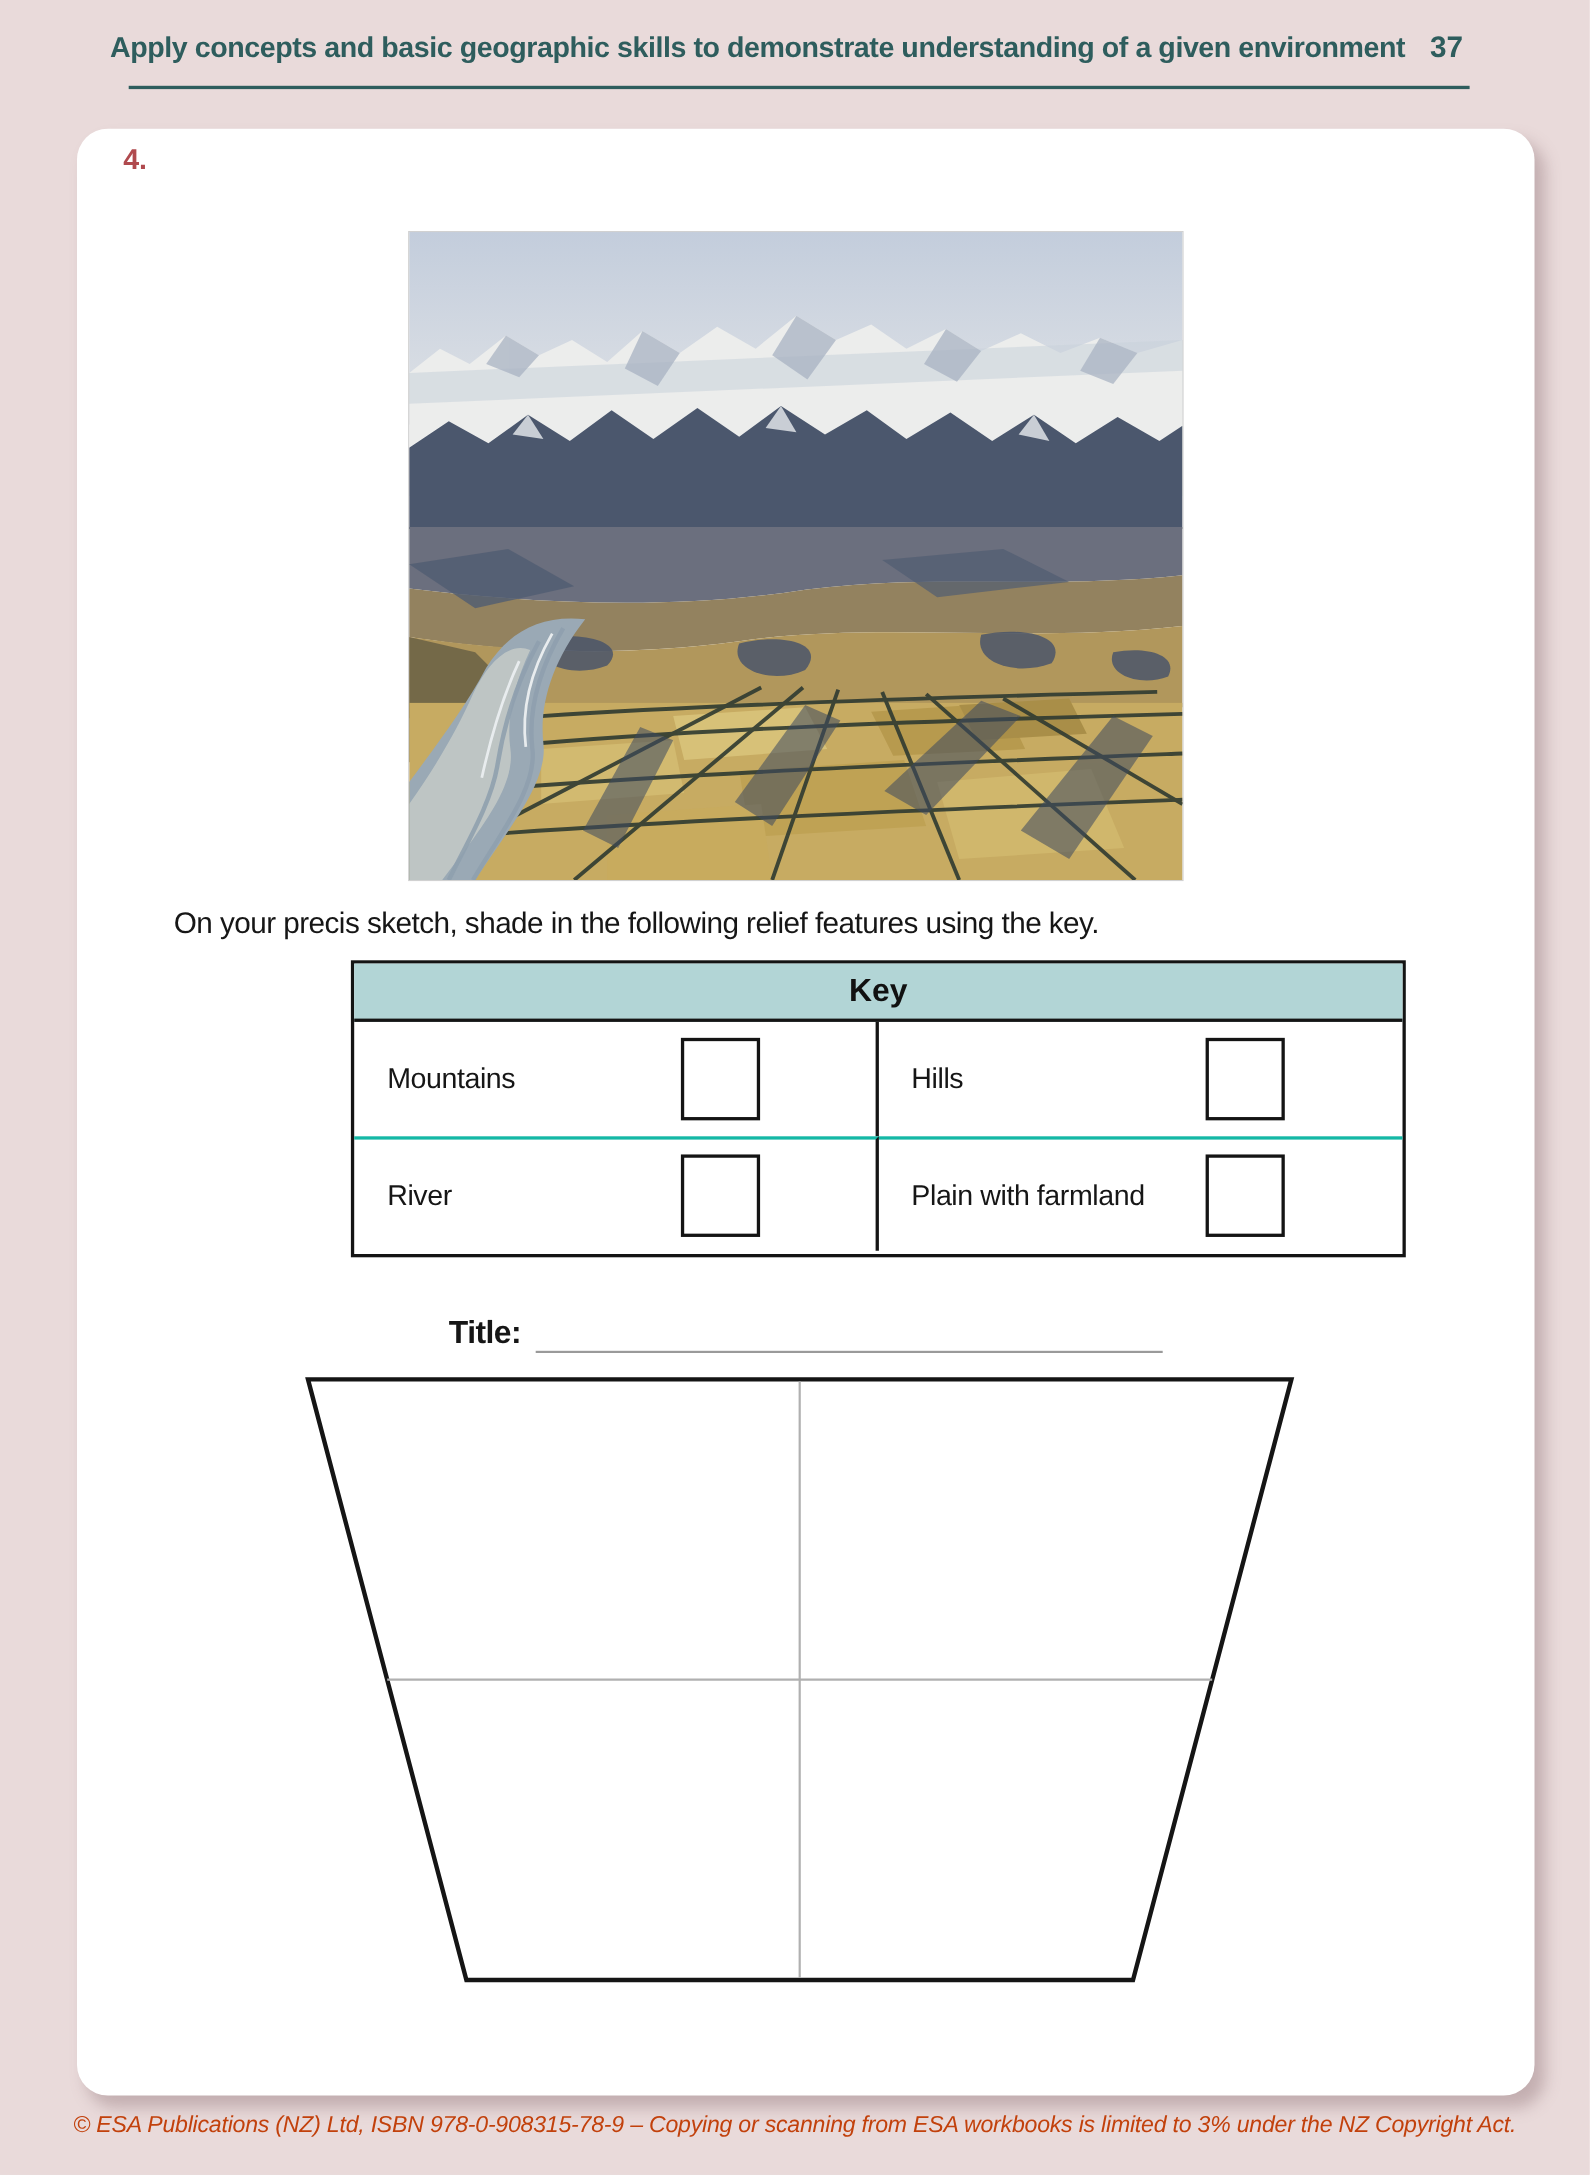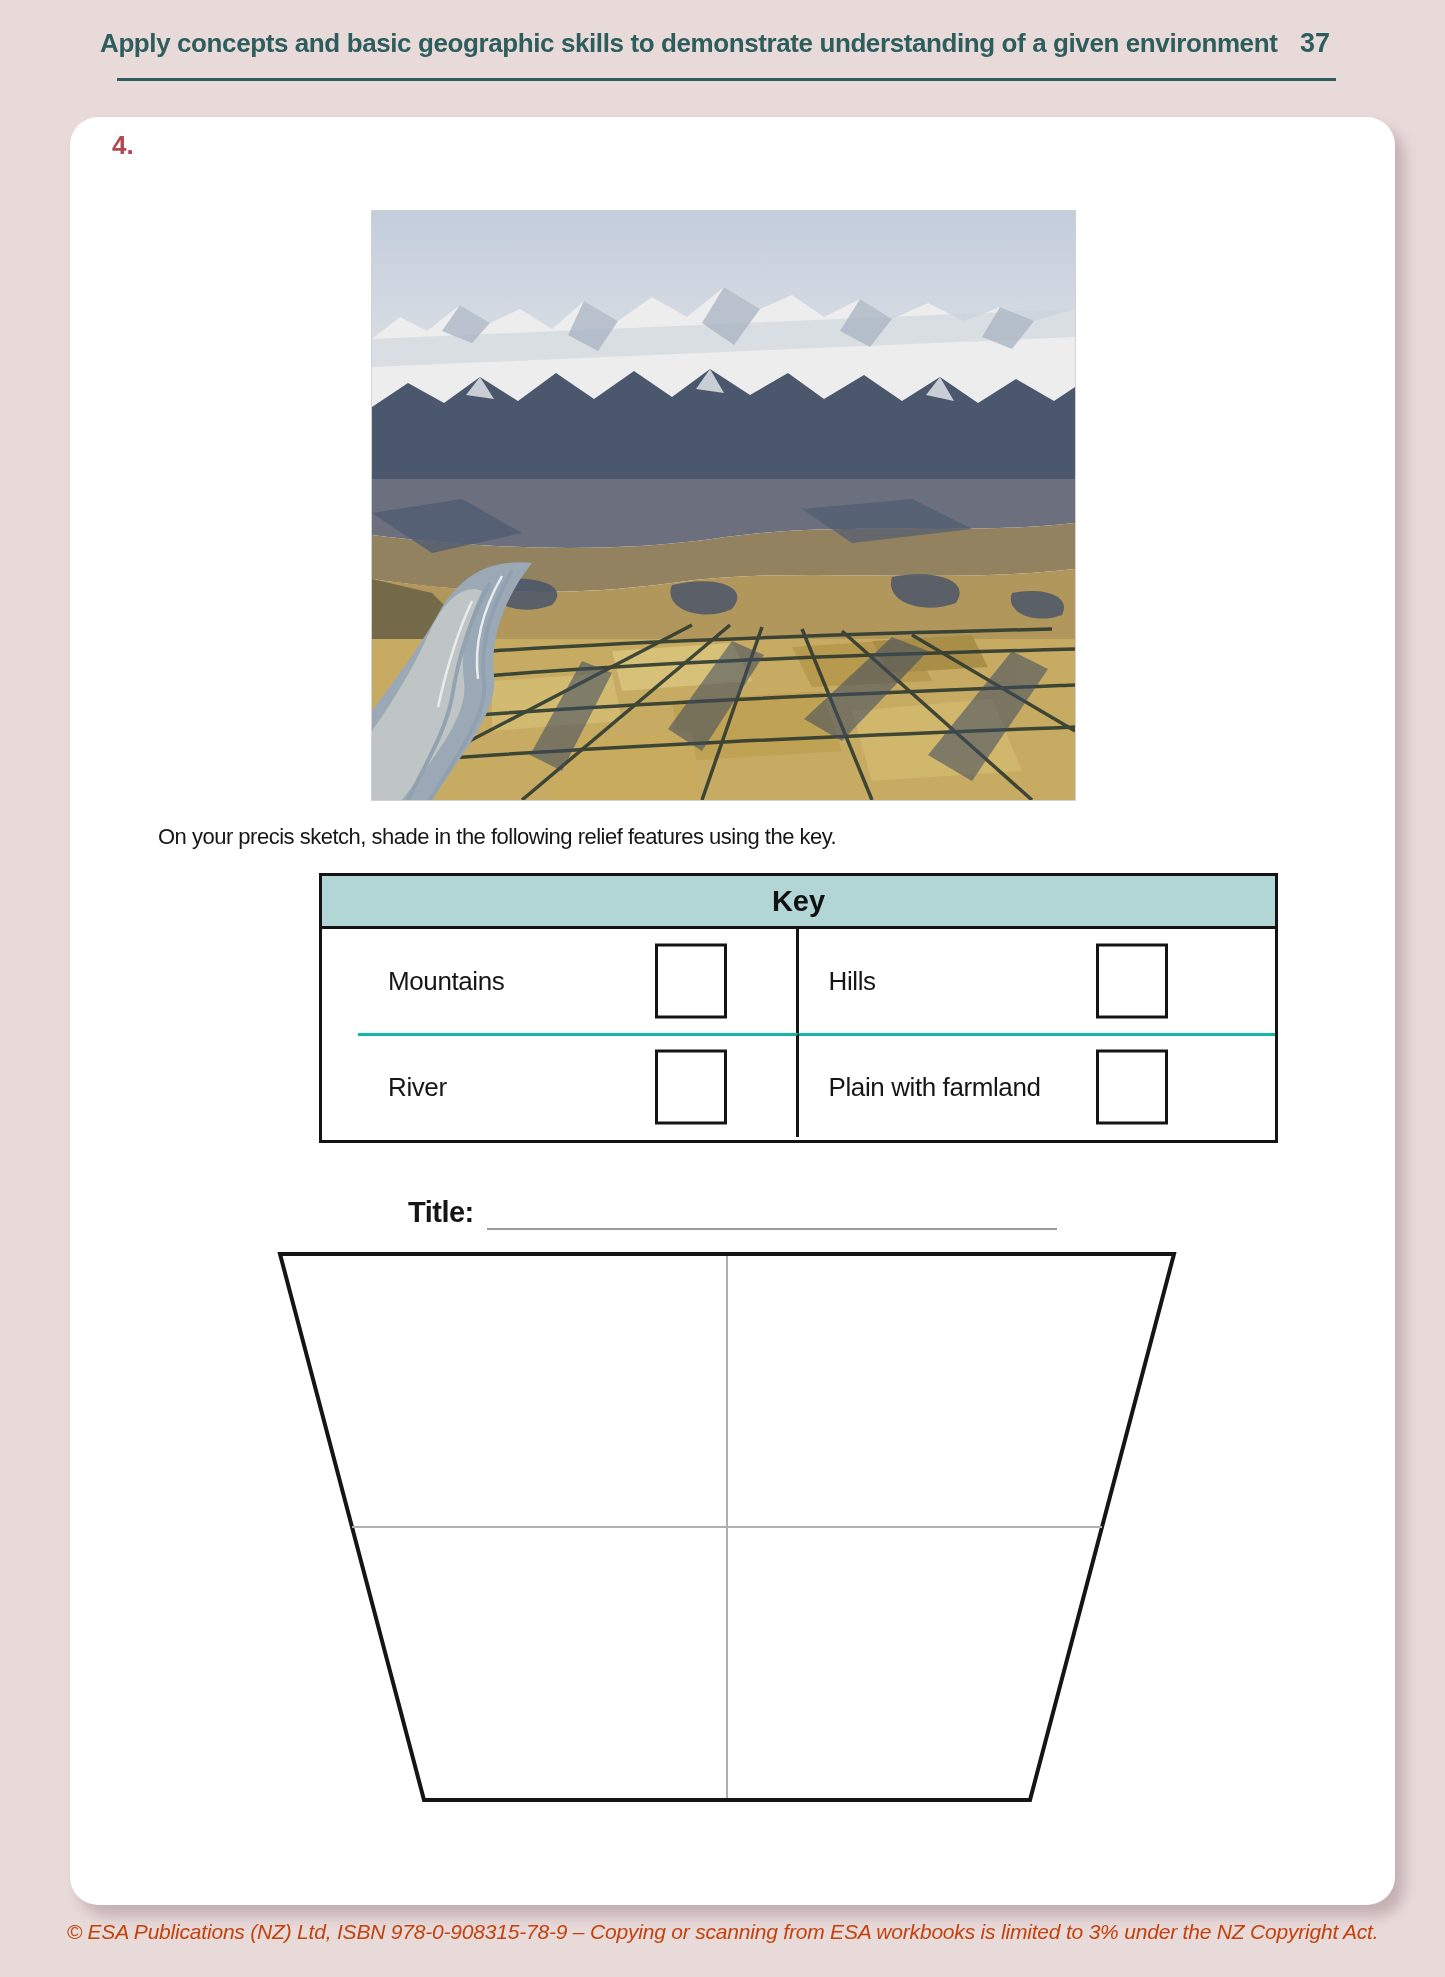--- a/index.html
+++ b/index.html
@@ -19,31 +19,31 @@
   
   .q-num{position:absolute;left:112px;top:130px;font-size:26px;font-weight:bold;color:#b04a4e;}
   .q-text{position:absolute;left:158px;top:130px;width:1200px;font-size:25px;line-height:42px;
           letter-spacing:-0.7px;white-space:pre-line;}
 
   
   .photo{position:absolute;left:372px;top:211px;width:703px;height:589px;outline:1px solid rgba(0,0,0,0.18);}
   .photo svg{display:block;width:100%;height:100%;}
 
   
-  .instruction{position:absolute;left:158px;top:824px;font-size:22px;letter-spacing:-0.5px;}
+  .instruction{position:absolute;left:158px;top:824px;font-size:27px;letter-spacing:-0.5px;}
 
   
   .key-table{position:absolute;left:319px;top:873px;width:959px;height:270px;
              border:3px solid #141414;box-sizing:border-box;background:#fff;}
   .key-head{height:53px;background:#b2d5d6;border-bottom:3px solid #141414;box-sizing:border-box;
             display:flex;align-items:center;justify-content:center;
             font-size:29px;font-weight:bold;color:#111;}
   .key-grid{display:grid;grid-template-columns:1fr 1fr;grid-template-rows:1fr 1fr;height:208px;}
   .key-cell{position:relative;box-sizing:border-box;}
-  .key-cell.col0{border-right:3px solid #141414;margin-left:36px;}
+  .key-cell.col0{border-right:3px solid #141414;}
   .key-cell.row1{border-top:3px solid #14b8a6;}
   .key-label{position:absolute;left:30px;top:50%;transform:translateY(-50%);
              font-size:26px;letter-spacing:-0.4px;}
   .key-box{position:absolute;left:297px;top:50%;transform:translateY(-50%);
            width:66px;height:69px;border:3px solid #141414;background:#fff;}
 
   
   .title-label{position:absolute;left:408px;top:1196px;font-size:29px;font-weight:bold;letter-spacing:-0.5px;}
   .title-line{position:absolute;left:487px;top:1200px;width:570px;height:28px;
               border-bottom:2px solid #9a9a9a;}

